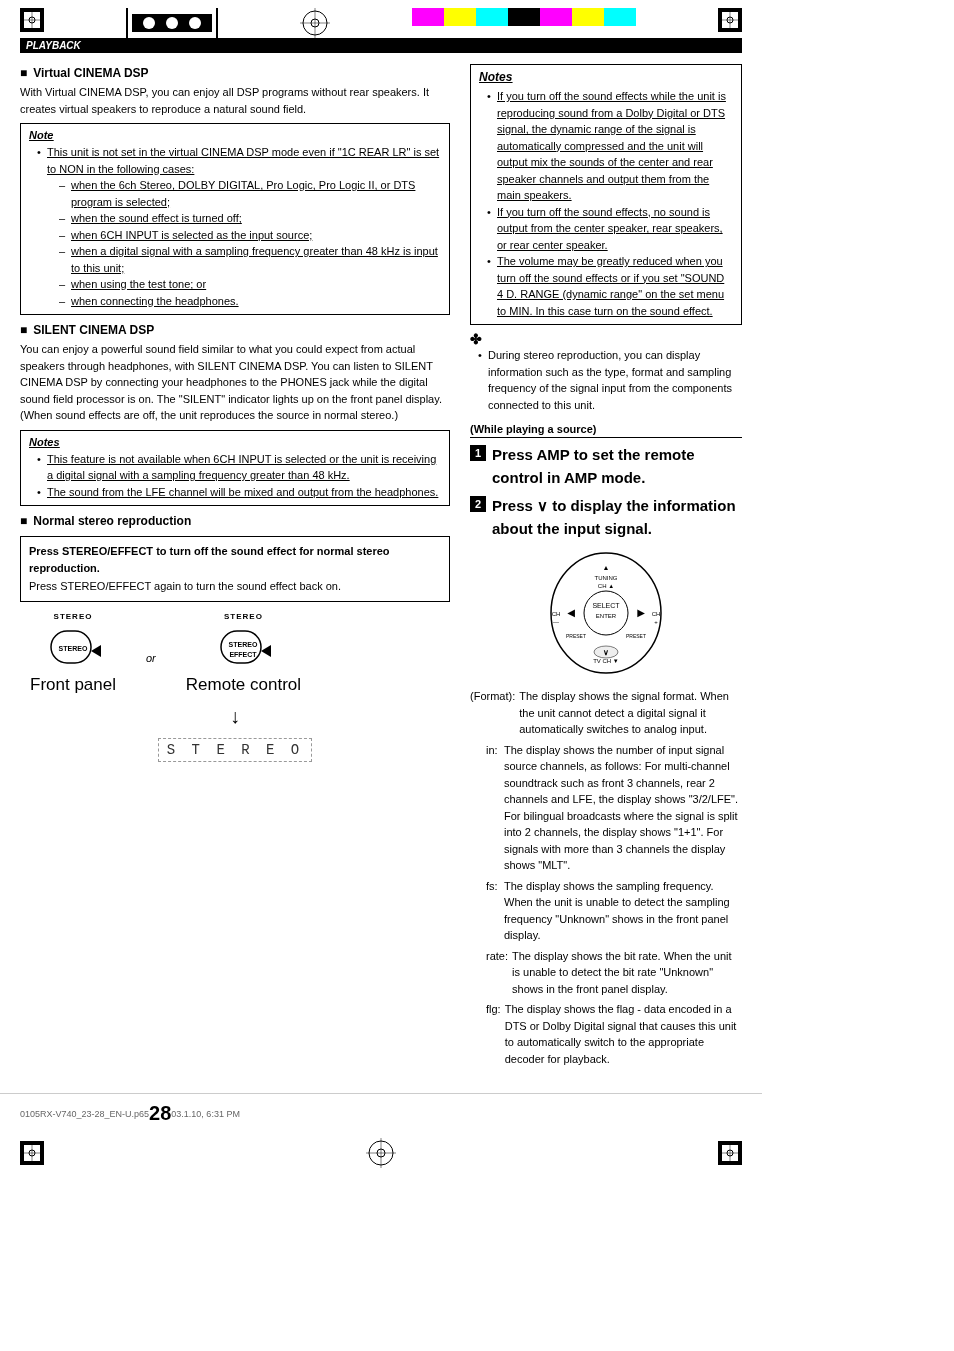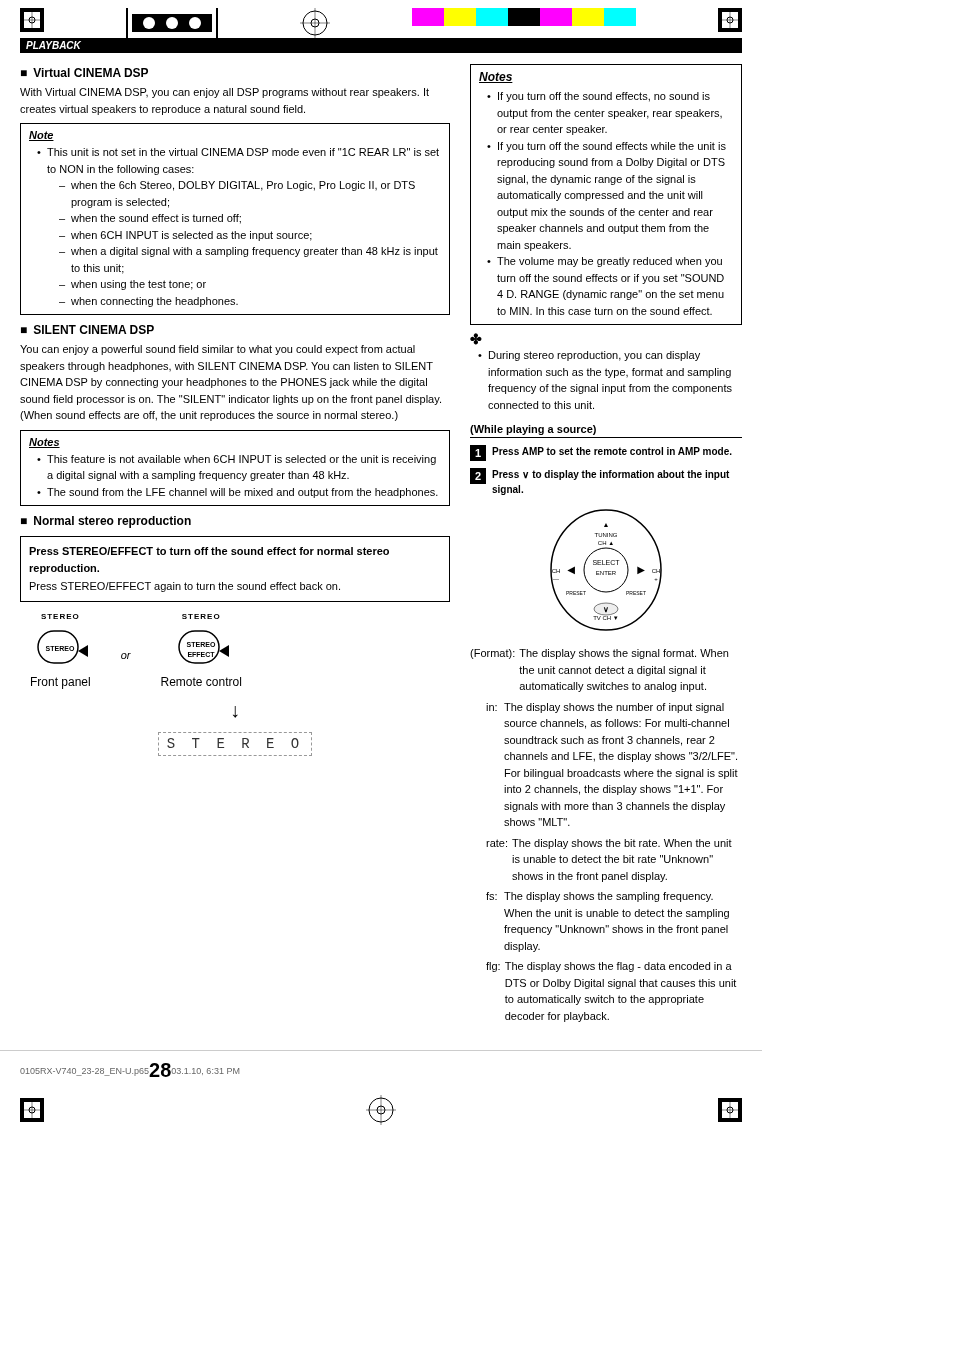--- a/index.html
+++ b/index.html
@@ -66,20 +66,21 @@
       font-size: 11px;
       line-height: 1.5;
       margin-bottom: 4px;
     }
 
     
     .note-box {
       border: 1px solid #000;
       padding: 5px 8px;
       margin: 6px 0;
+      text-decoration: underline;
     }
 
     .note-title {
       font-size: 11px;
       font-weight: bold;
       font-style: italic;
       margin-bottom: 3px;
       text-decoration: underline;
     }
 
@@ -137,21 +138,21 @@
     
     .diagram-area {
       display: flex;
       align-items: center;
       gap: 20px;
       margin: 10px 0;
       padding-left: 10px;
     }
 
     .diagram-label {
-      font-size: 12px;
+      font-size: 17px;
       text-align: center;
     }
 
     
     .stereo-icon-container {
       display: flex;
       flex-direction: column;
       align-items: center;
       gap: 2px;
     }
@@ -222,21 +223,21 @@
       width: 16px;
       height: 16px;
       display: flex;
       align-items: center;
       justify-content: center;
       flex-shrink: 0;
       margin-top: 1px;
     }
 
     .step-text {
-      font-size: 10px;
+      font-size: 15px;
       font-weight: bold;
       line-height: 1.5;
     }
 
     
     .remote-diagram {
       text-align: center;
       margin: 8px 0;
     }
 
@@ -442,22 +443,22 @@
         </div>
       </div>
 
     </div>
 
     <div class="right-col">
 
       <div class="note-box">
         <div class="notes-title">Notes</div>
         <ul class="note-list">
+          <li><span>If you turn off the sound effects while the unit is reproducing sound from a Dolby Digital or DTS signal, the dynamic range of the signal is automatically compressed and the unit will output mix the sounds of the center and rear speaker channels and output them from the main speakers.</span></li>
           <li><span>If you turn off the sound effects, no sound is output from the center speaker, rear speakers, or rear center speaker.</span></li>
-          <li><span>If you turn off the sound effects while the unit is reproducing sound from a Dolby Digital or DTS signal, the dynamic range of the signal is automatically compressed and the unit will output mix the sounds of the center and rear speaker channels and output them from the main speakers.</span></li>
           <li><span>The volume may be greatly reduced when you turn off the sound effects or if you set "SOUND 4 D. RANGE (dynamic range" on the set menu to MIN. In this case turn on the sound effect.</span></li>
         </ul>
       </div>
 
       <div style="margin: 6px 0;">
         <span style="font-size:14px; font-weight:bold;">✤</span>
         <ul class="note-list">
           <li><span>During stereo reproduction, you can display information such as the type, format and sampling frequency of the signal input from the components connected to this unit.</span></li>
         </ul>
       </div>
@@ -517,26 +518,26 @@
           <span class="format-val">The display shows the signal format. When the unit cannot detect a digital signal it automatically switches to analog input.</span>
         </div>
         <div class="format-item">
           <span class="format-key" style="padding-left:16px;">in:</span>
           <span class="format-val">
             <span>The display shows the number of input signal source channels, as follows: For multi-channel soundtrack such as front 3 channels, rear 2 channels and LFE, the display shows "3/2/LFE".</span><br>
             <span>For bilingual broadcasts where the signal is split into 2 channels, the display shows "1+1". For signals with more than 3 channels the display shows "MLT".</span>
           </span>
         </div>
         <div class="format-item">
+          <span class="format-key" style="padding-left:16px;">fs:</span>
+          <span class="format-val">The display shows the sampling frequency. When the unit is unable to detect the sampling frequency "Unknown" shows in the front panel display.</span>
+        </div>
+        <div class="format-item">
           <span class="format-key" style="padding-left:16px;">rate:</span>
           <span class="format-val">The display shows the bit rate. When the unit is unable to detect the bit rate "Unknown" shows in the front panel display.</span>
-        </div>
-        <div class="format-item">
-          <span class="format-key" style="padding-left:16px;">fs:</span>
-          <span class="format-val">The display shows the sampling frequency. When the unit is unable to detect the sampling frequency "Unknown" shows in the front panel display.</span>
         </div>
         <div class="format-item">
           <span class="format-key" style="padding-left:16px;">flg:</span>
           <span class="format-val">The display shows the flag - data encoded in a DTS or Dolby Digital signal that causes this unit to automatically switch to the appropriate decoder for playback.</span>
         </div>
       </div>
 
     </div>
   </div>
 

